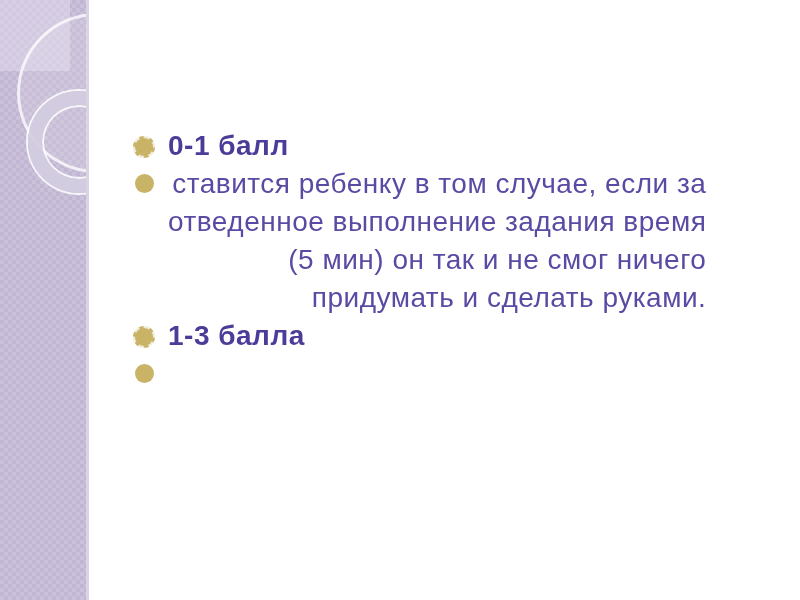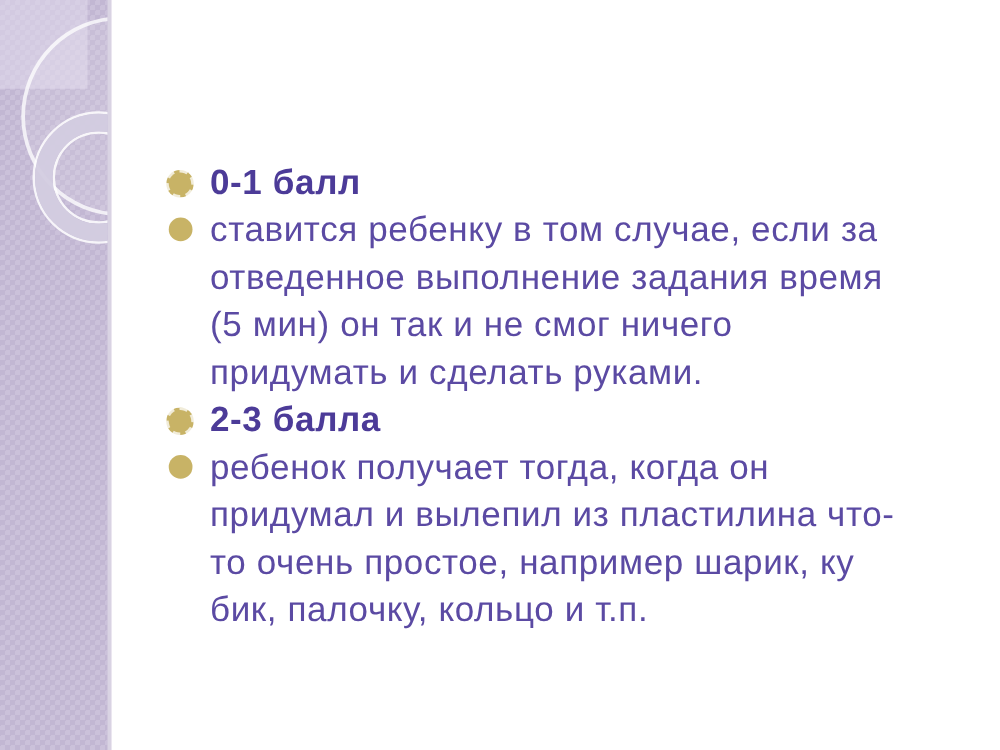--- a/index.html
+++ b/index.html
@@ -33,21 +33,21 @@
   }
   .decor-ring{
     position:absolute;left:28px;top:91px;width:102px;height:102px;
     border:14px solid rgba(211,204,224,0.95);
     border-radius:50%;
     box-sizing:border-box;
     box-shadow:0 0 0 2px rgba(255,255,255,0.85), inset 0 0 0 2px rgba(255,255,255,0.85);
   }
   
   .content{
-    position:absolute;left:133px;top:127px;width:660px;
+    position:absolute;left:133px;top:127px;width:660px;text-align:right;
   }
   .item{
     display:flex;align-items:flex-start;
   }
   .item + .item{margin-top:0;}
   .bullet-col{
     flex:0 0 22px;display:flex;justify-content:center;margin-top:9px;
   }
   .bullet{
     width:19px;height:19px;border-radius:50%;
@@ -95,27 +95,23 @@
       <span class="text">ставится ребенку в том случае, если за
 отведенное выполнение задания время
 (5 мин) он так и не смог ничего
 придумать и сделать руками.</span>
     </div>
 
     <div class="item heading">
       <span class="bullet-col">
         <span class="bullet dashed"></span>
       </span>
-      <span class="text">2-3 балла</span>
+      <span class="text">1-3 балла</span>
     </div>
 
     <div class="item">
       <span class="bullet-col">
         <span class="bullet"></span>
       </span>
-      <span class="text">ребенок получает тогда, когда он
-придумал и вылепил из пластилина что-
-то очень простое, например шарик, ку
-бик, палочку, кольцо и т.п.</span>
     </div>
 
   </main>
 </div>
 
 </body></html>

